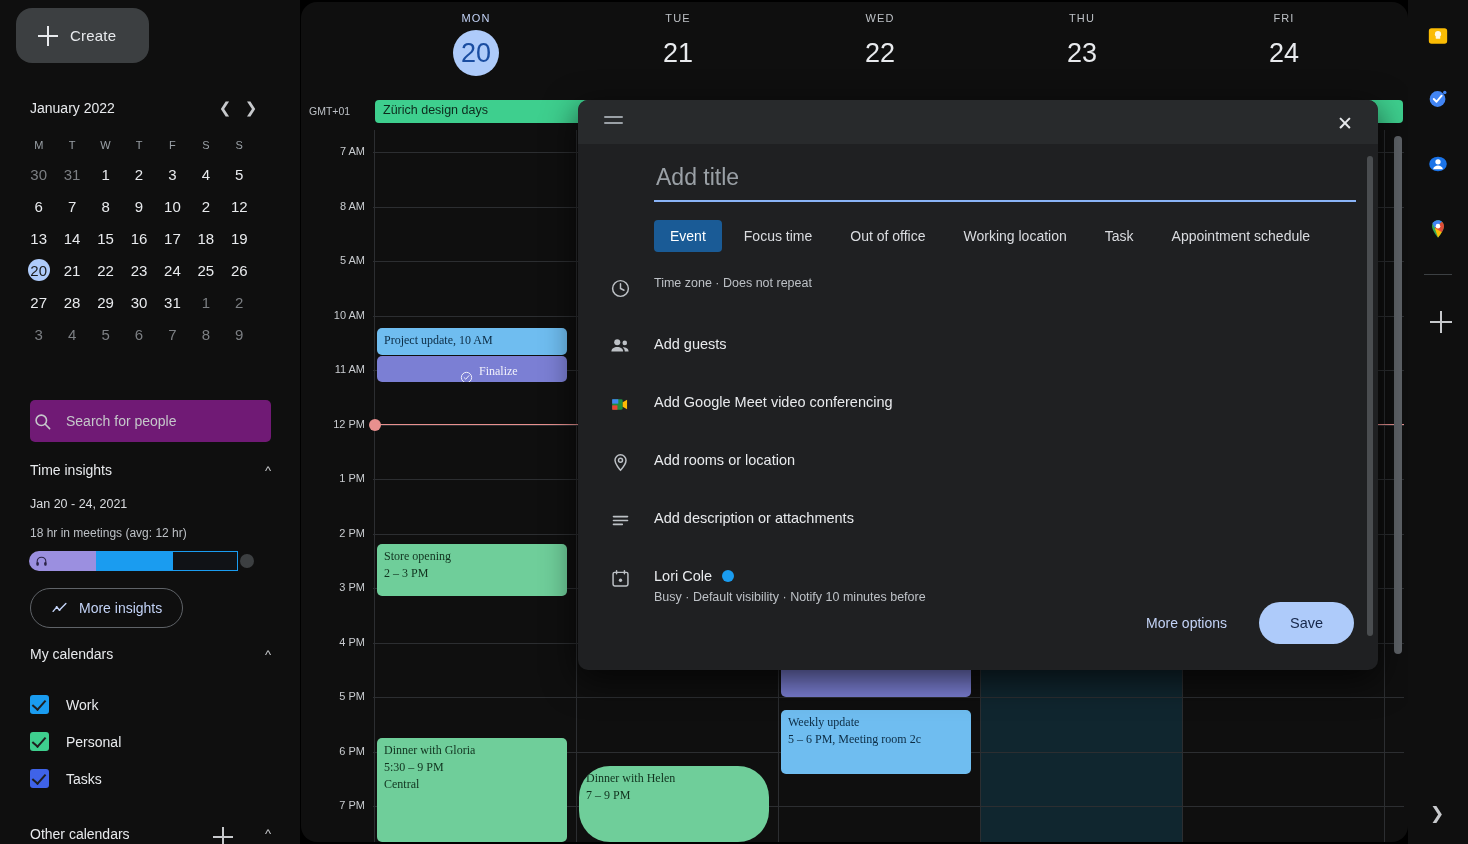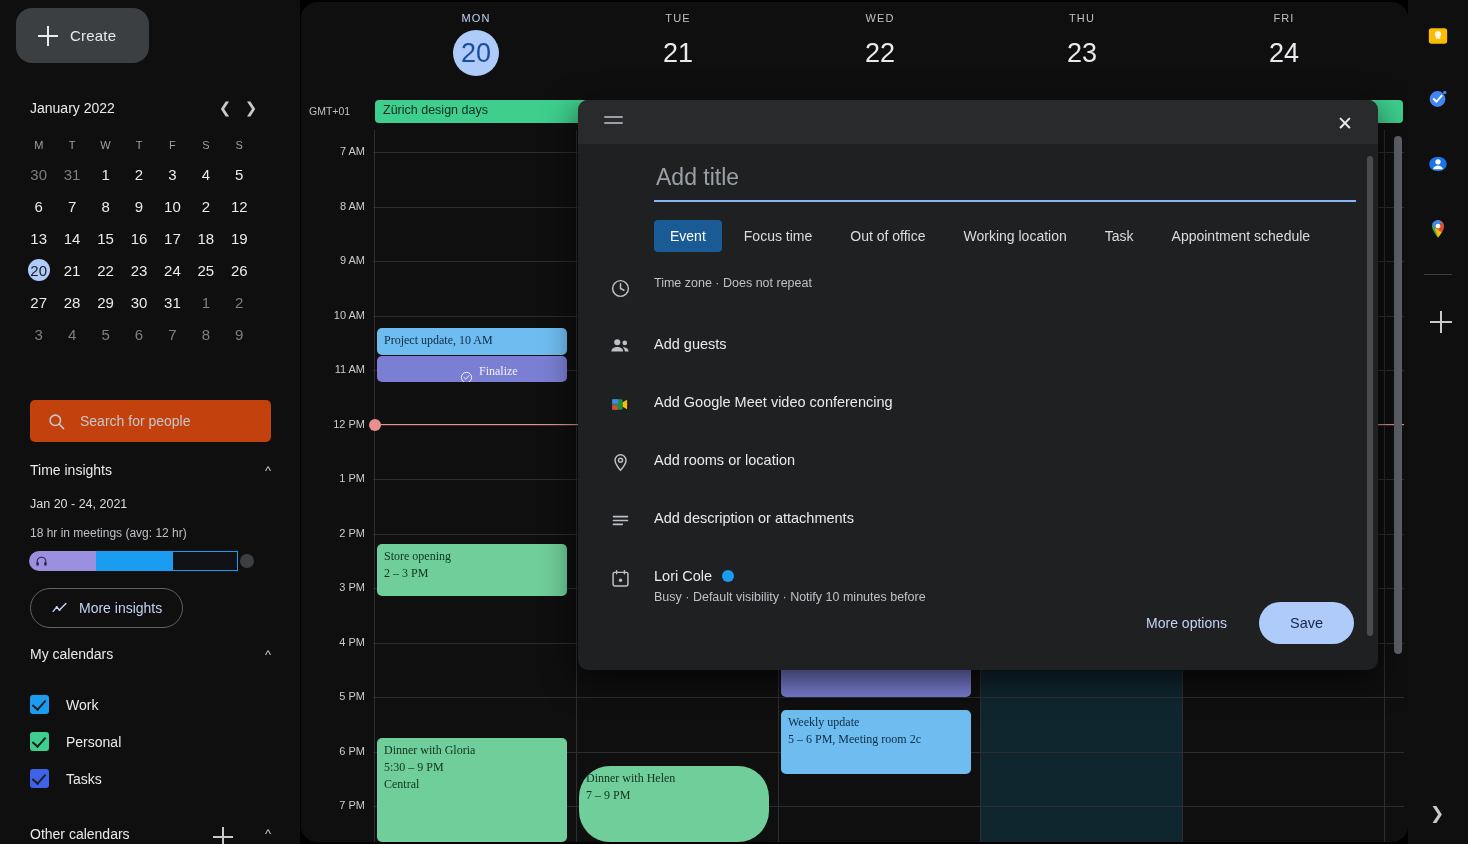--- a/index.html
+++ b/index.html
@@ -43,22 +43,22 @@
             display:flex; align-items:center; justify-content:center; cursor:pointer; }
   .mc-day i { font-style:normal; width:22px; height:22px; border-radius:50%;
               display:flex; align-items:center; justify-content:center; }
   .mc-day.muted i { color:#7c7f83; }
   .mc-day.sel i { background:#aecbfa; color:#1a1c1e; font-weight:500; }
 
   .meetwith { position:absolute; left:30px; top:383px;margin-top:35px; }
   .sec-label { color:#e8eaed; font-size:14px; }
   .search-people {
     position:absolute; left:30px; top:400px; width:241px; height:42px;
-    background:#c2410c; border-radius:5px; display:flex; align-items:center;
-    gap:14px; padding-left:17px; cursor:text;
+    background:#701a75; border-radius:5px; display:flex; align-items:center;
+    gap:14px; padding-left:3px; cursor:text;
   }
   .search-people .lbl { color:#c5c7ca; font-size:14px; }
 
   .ti-head { position:absolute; left:30px; top:462px; width:241px;
              display:flex; align-items:center; }
   .ti-head .t { color:#e8eaed; font-size:14px; flex:1; }
   .chev { color:#c7c9cc; font-size:13px; cursor:pointer; }
   .ti-range { position:absolute; left:30px; top:497px; color:#dadce0; font-size:12.5px; }
   .ti-meet  { position:absolute; left:30px; top:526px; color:#bdc1c6; font-size:12px; }
 
@@ -446,21 +446,21 @@
     <div class="gmt">GMT+01</div>
     <div class="allday">Zürich design days</div>
 
     <div class="grid-wrap" id="grid-wrap">
         <div class="colhl" style="left: 679px; width: 202px; top: 540px; height: 172px;"></div>
         <div class="hline" style="top: 22px;"></div>
         <div class="hour-label" style="top: 15px;">7 AM</div>
         <div class="hline" style="top: 76.5px;"></div>
         <div class="hour-label" style="top: 69.5px;">8 AM</div>
         <div class="hline" style="top: 131px;"></div>
-        <div class="hour-label" style="top: 124px;">9 AM</div>
+        <div class="hour-label" style="top: 124px;">5 AM</div>
         <div class="hline" style="top: 185.5px;"></div>
         <div class="hour-label" style="top: 178.5px;">10 AM</div>
         <div class="hline" style="top: 240px;"></div>
         <div class="hour-label" style="top: 233px;">11 AM</div>
         <div class="hline" style="top: 294.5px;"></div>
         <div class="hour-label" style="top: 287.5px;">12 PM</div>
         <div class="hline" style="top: 349px;"></div>
         <div class="hour-label" style="top: 342px;">1 PM</div>
         <div class="hline" style="top: 403.5px;"></div>
         <div class="hour-label" style="top: 396.5px;">2 PM</div>

